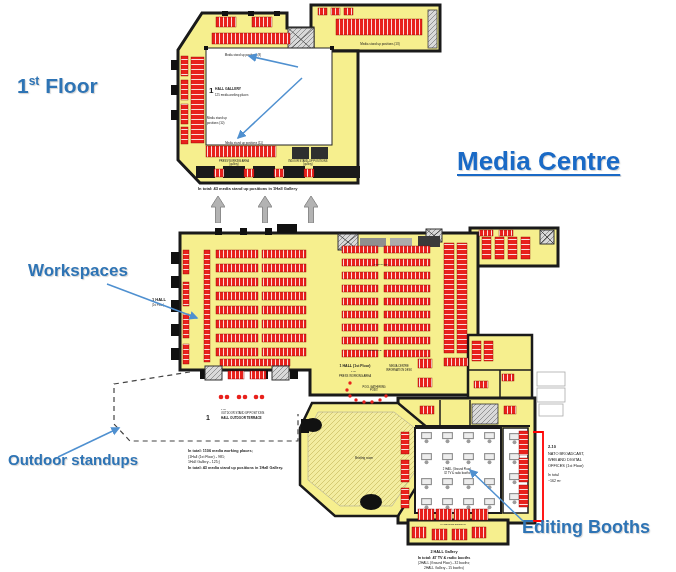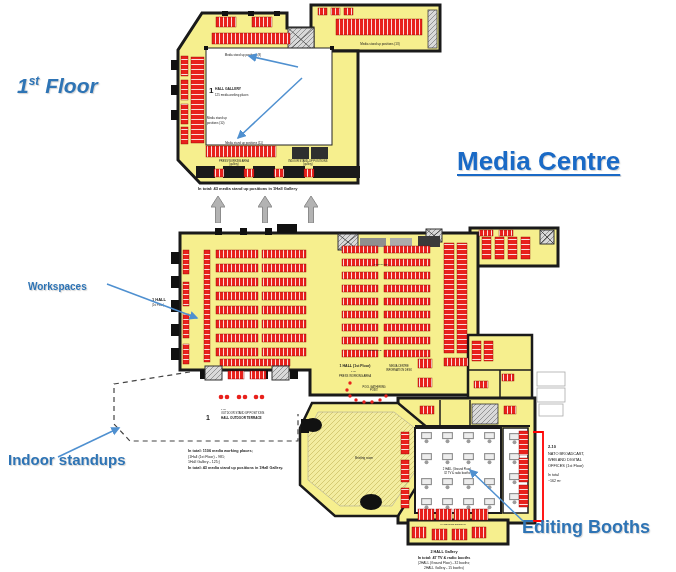--- a/index.html
+++ b/index.html
@@ -1,26 +1,26 @@
 <!DOCTYPE html>
 <html><head>
 <meta charset="utf-8">
 <style>
   html,body{margin:0;padding:0;background:#fff;}
   #page{position:relative;width:676px;height:572px;background:#fff;overflow:hidden;
         font-family:"Liberation Sans",sans-serif;}
   #plan-svg{position:absolute;left:0;top:0;}
   .lbl{position:absolute;color:#2E74B5;font-weight:bold;white-space:nowrap;
        text-shadow:1px 1px 1px rgba(130,130,130,.35);}
-  #l-floor1{left:17px;top:74px;font-size:21px;font-style:italic;}
+  #l-floor1{left:17px;top:74px;font-size:21px;}
   #l-floor1 sup{font-size:12px;}
   #l-indoor{left:296px;top:58px;font-size:15px;}
   #l-title{left:457px;top:146px;font-size:26px;color:#1A6AC6;
            text-decoration:underline;text-underline-offset:4px;}
-  #l-work{left:28px;top:261px;font-size:10px;margin-top:20px;}
+  #l-work{left:28px;top:261px;font-size:17px;}
   #l-ground{left:490px;top:274px;font-size:18px;}
   #l-outdoor{left:8px;top:451px;font-size:15px;}
   #l-edit{left:522px;top:517px;font-size:18px;text-align:right;}
   text{font-family:"Liberation Sans",sans-serif;fill:#1a1a1a;}
   .desk{stroke:#8B0000;stroke-width:.4;}
 </style>
 </head>
 <body>
 
 <div id="page">
@@ -385,16 +385,16 @@
   <g stroke="#4F90D0" stroke-width="1.5" fill="none">
     <line x1="107" y1="284" x2="197" y2="318" marker-end="url(#ah)"></line>
     <line x1="58" y1="457" x2="119" y2="428" marker-end="url(#ah)"></line>
     <line x1="523" y1="521" x2="470" y2="470" marker-end="url(#ah)"></line>
   </g>
 </svg>
 
 <div class="lbl" id="l-floor1"><span>1</span><sup>st</sup><span> Floor</span></div>
 <div class="lbl" id="l-title">Media Centre</div>
 <div class="lbl" id="l-work">Workspaces</div>
-<div class="lbl" id="l-outdoor">Indoor standups</div>
+<div class="lbl" id="l-outdoor">Outdoor standups</div>
 <div class="lbl" id="l-edit">Editing Booths</div>
 
 </div>
 
 </body></html>

